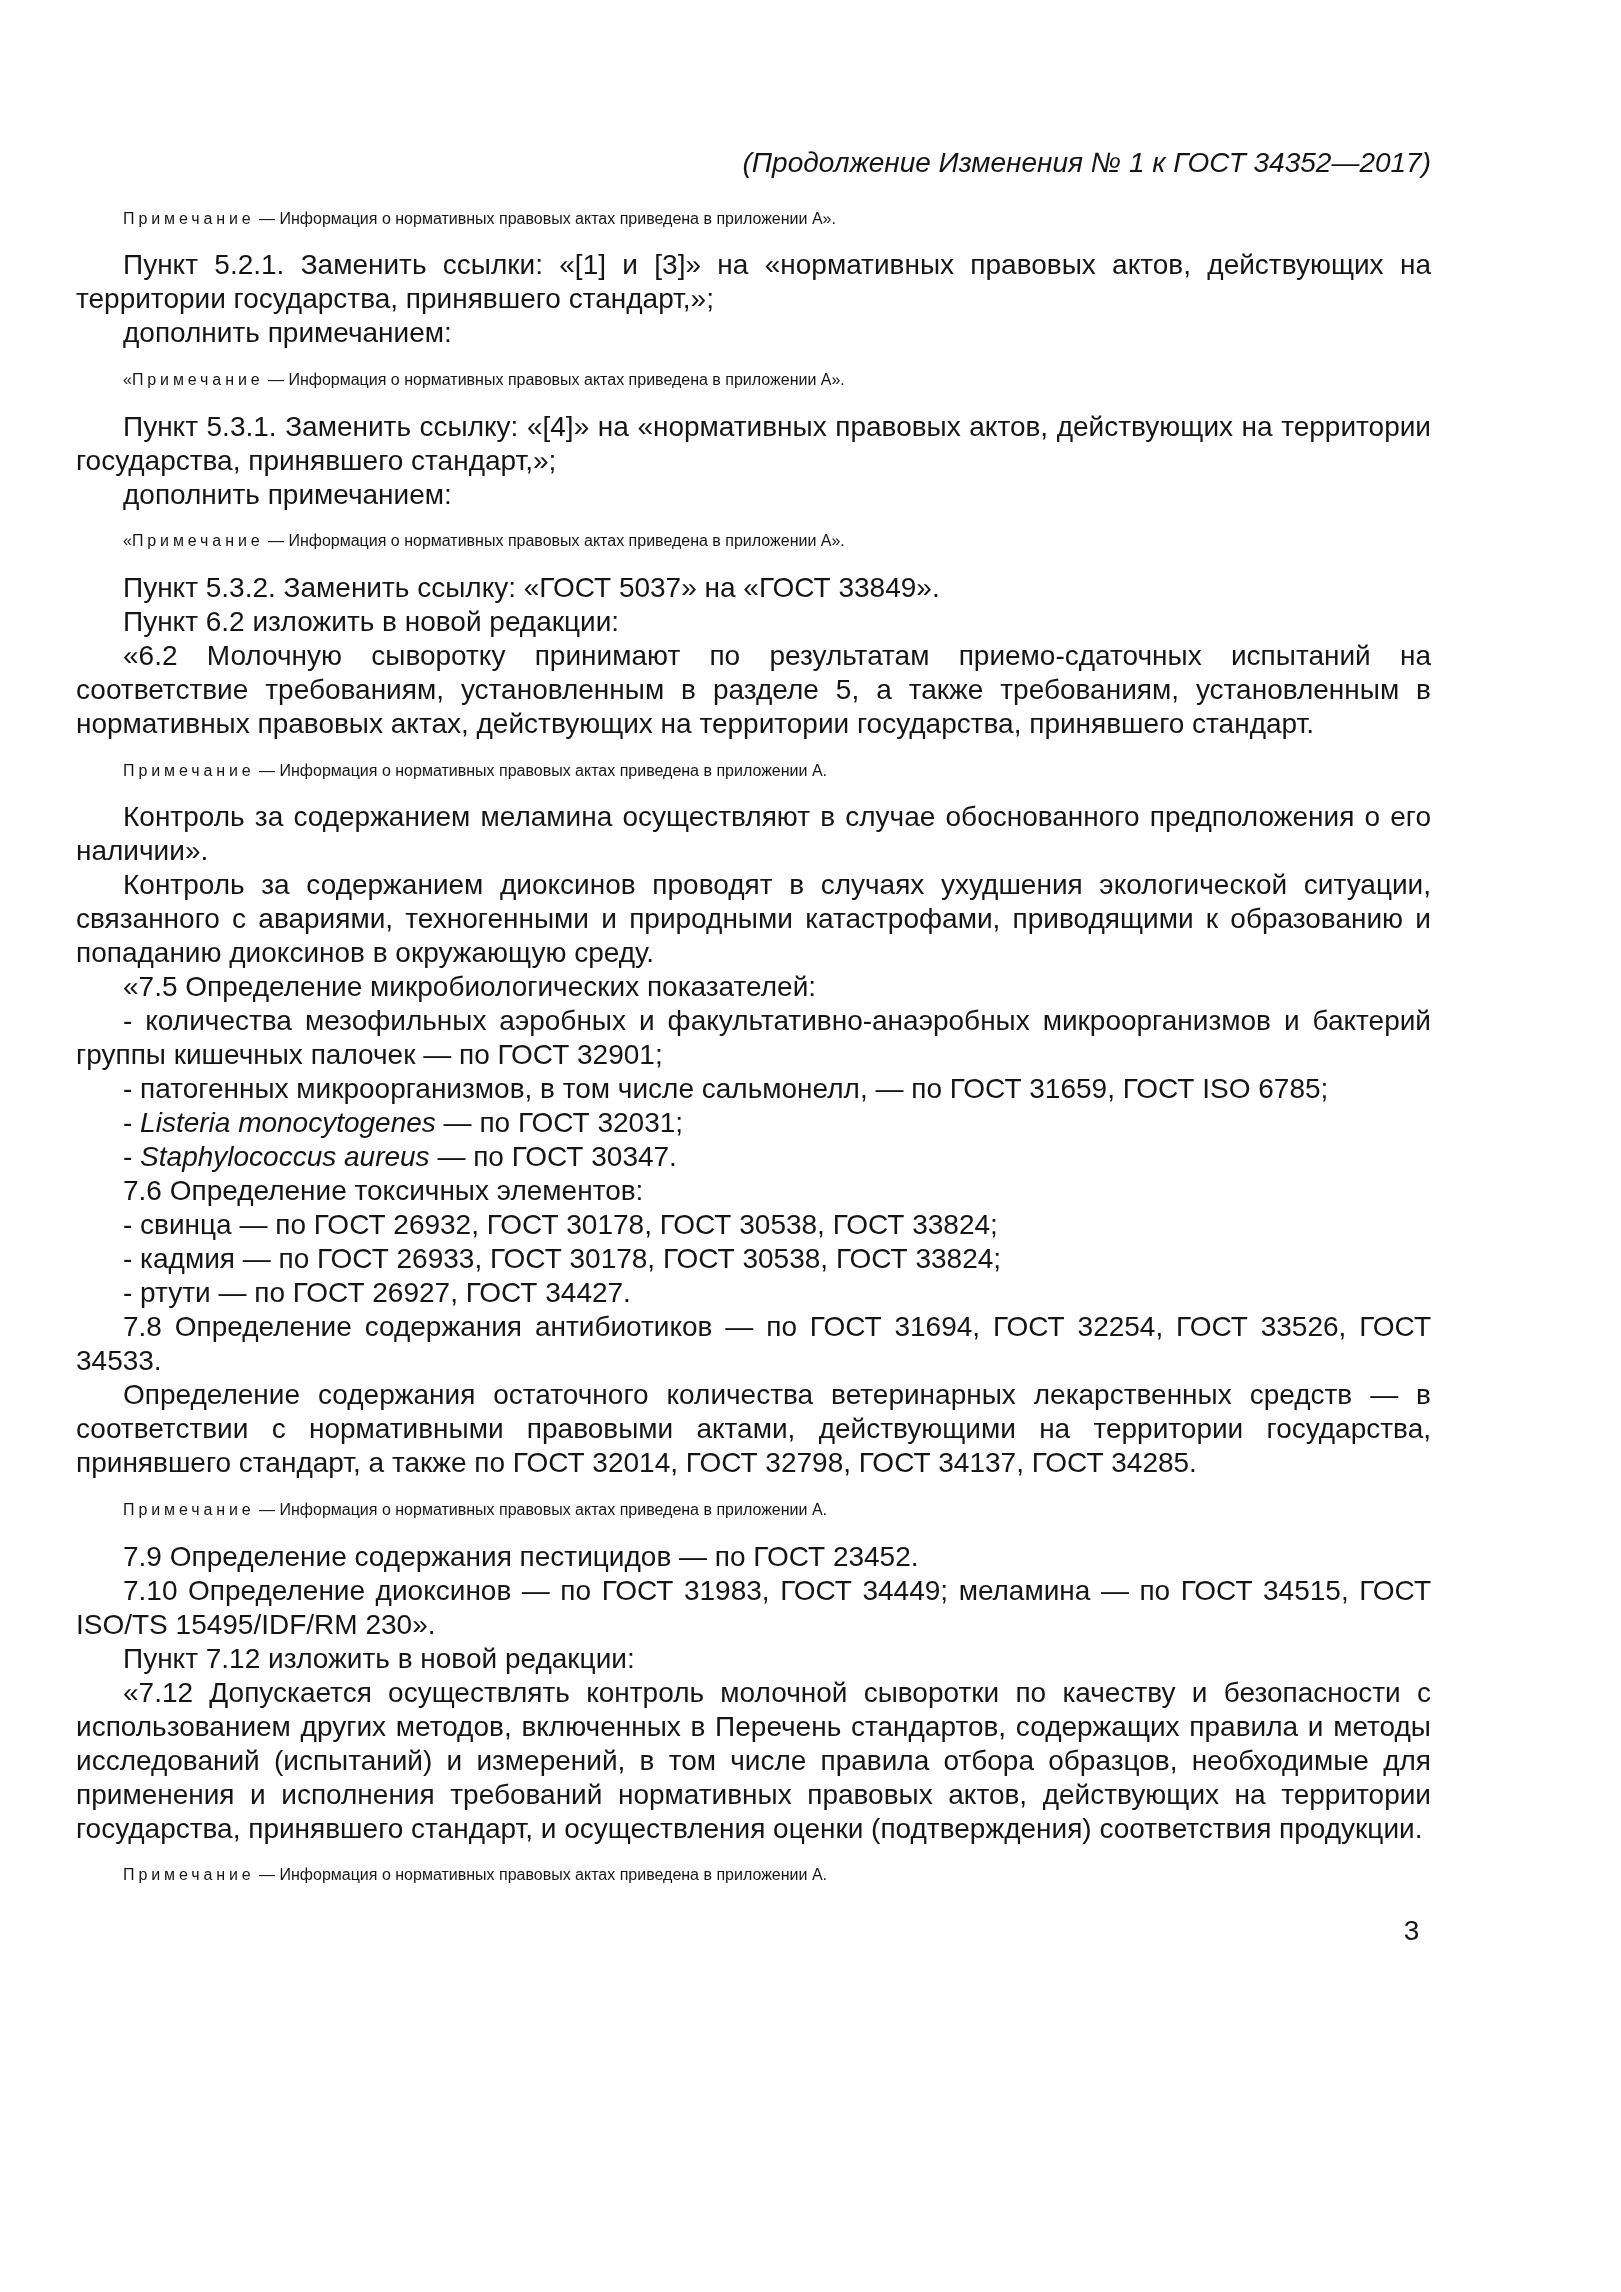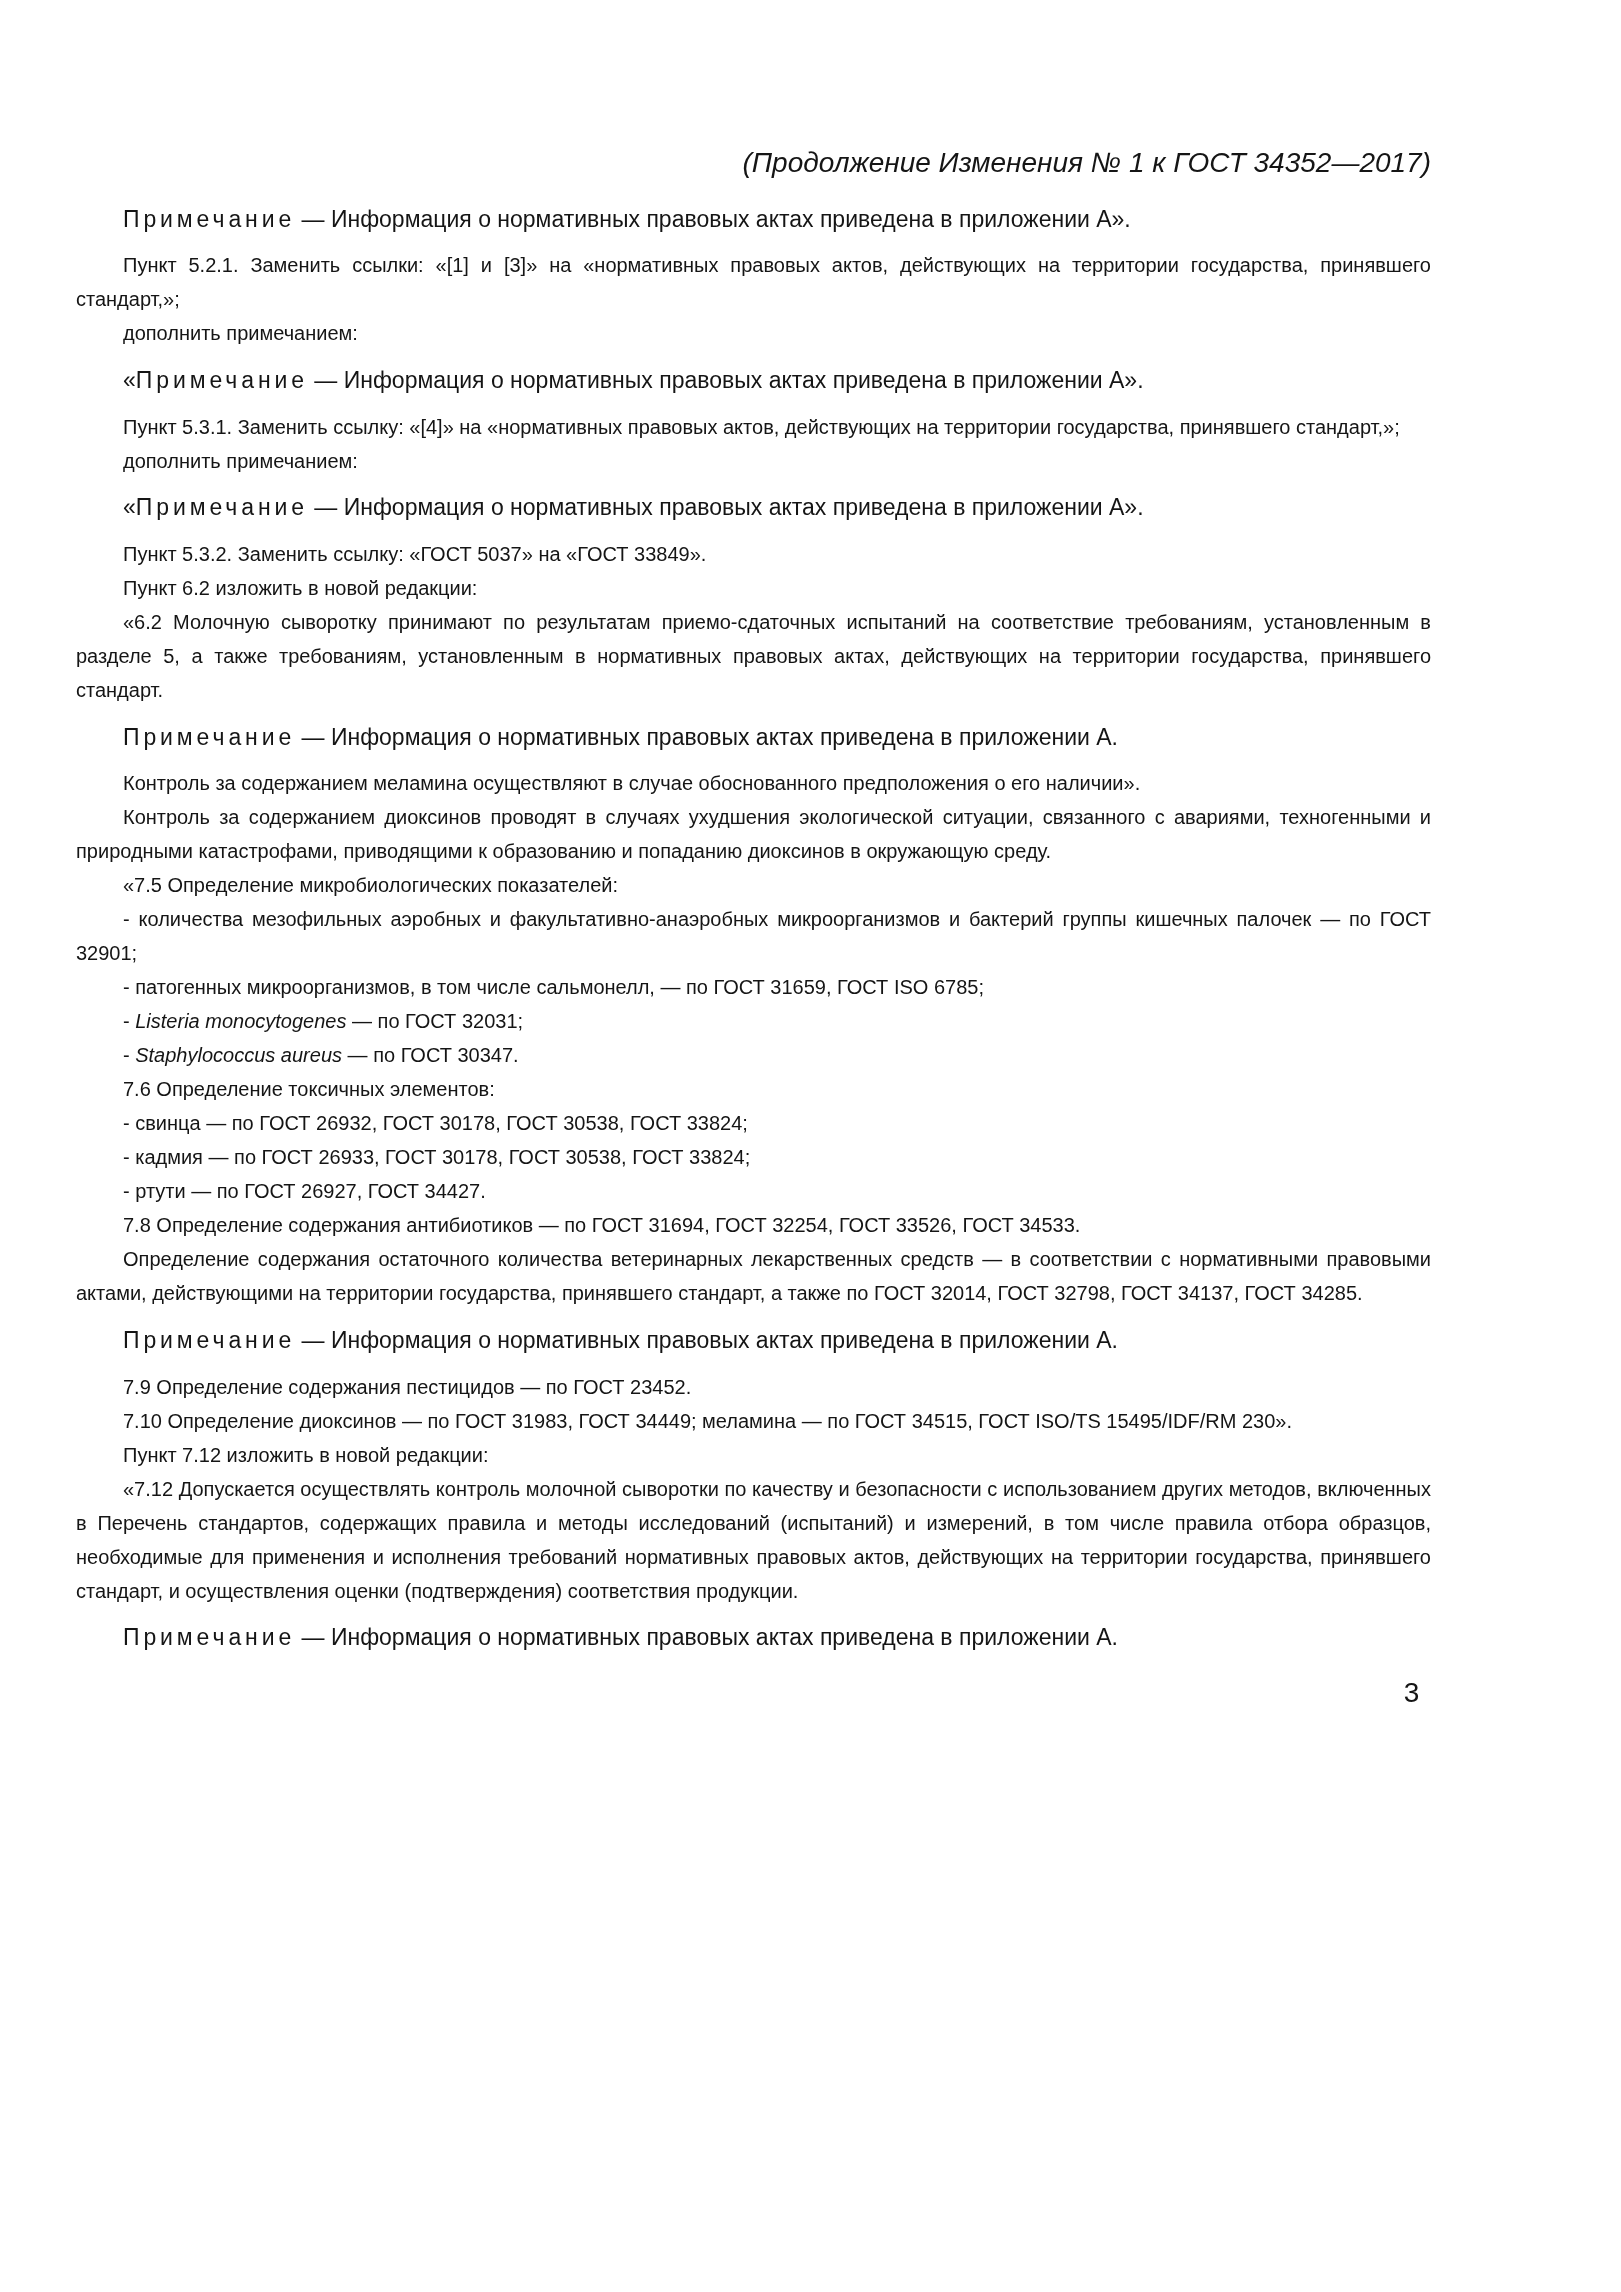--- a/index.html
+++ b/index.html
@@ -27,28 +27,28 @@
     font-style: italic;
     font-size: 28px;
     line-height: 35px;
     margin-bottom: 23.5px;
     white-space: nowrap;
   }
   #doc-body p {
     margin: 0;
   }
   #doc-body p.para {
-    font-size: 20px;
+    font-size: 28px;
     line-height: 34px;
     text-align: justify;
     text-indent: 47px;
     hyphens: auto;
   }
   #doc-body p.note {
-    font-size: 23px;
+    font-size: 16px;
     line-height: 30px;
     text-align: justify;
     text-indent: 47px;
     margin: 14.7px 0;
     hyphens: auto;
   }
   .spaced {
     letter-spacing: 3.9px;
   }
   .italic {

